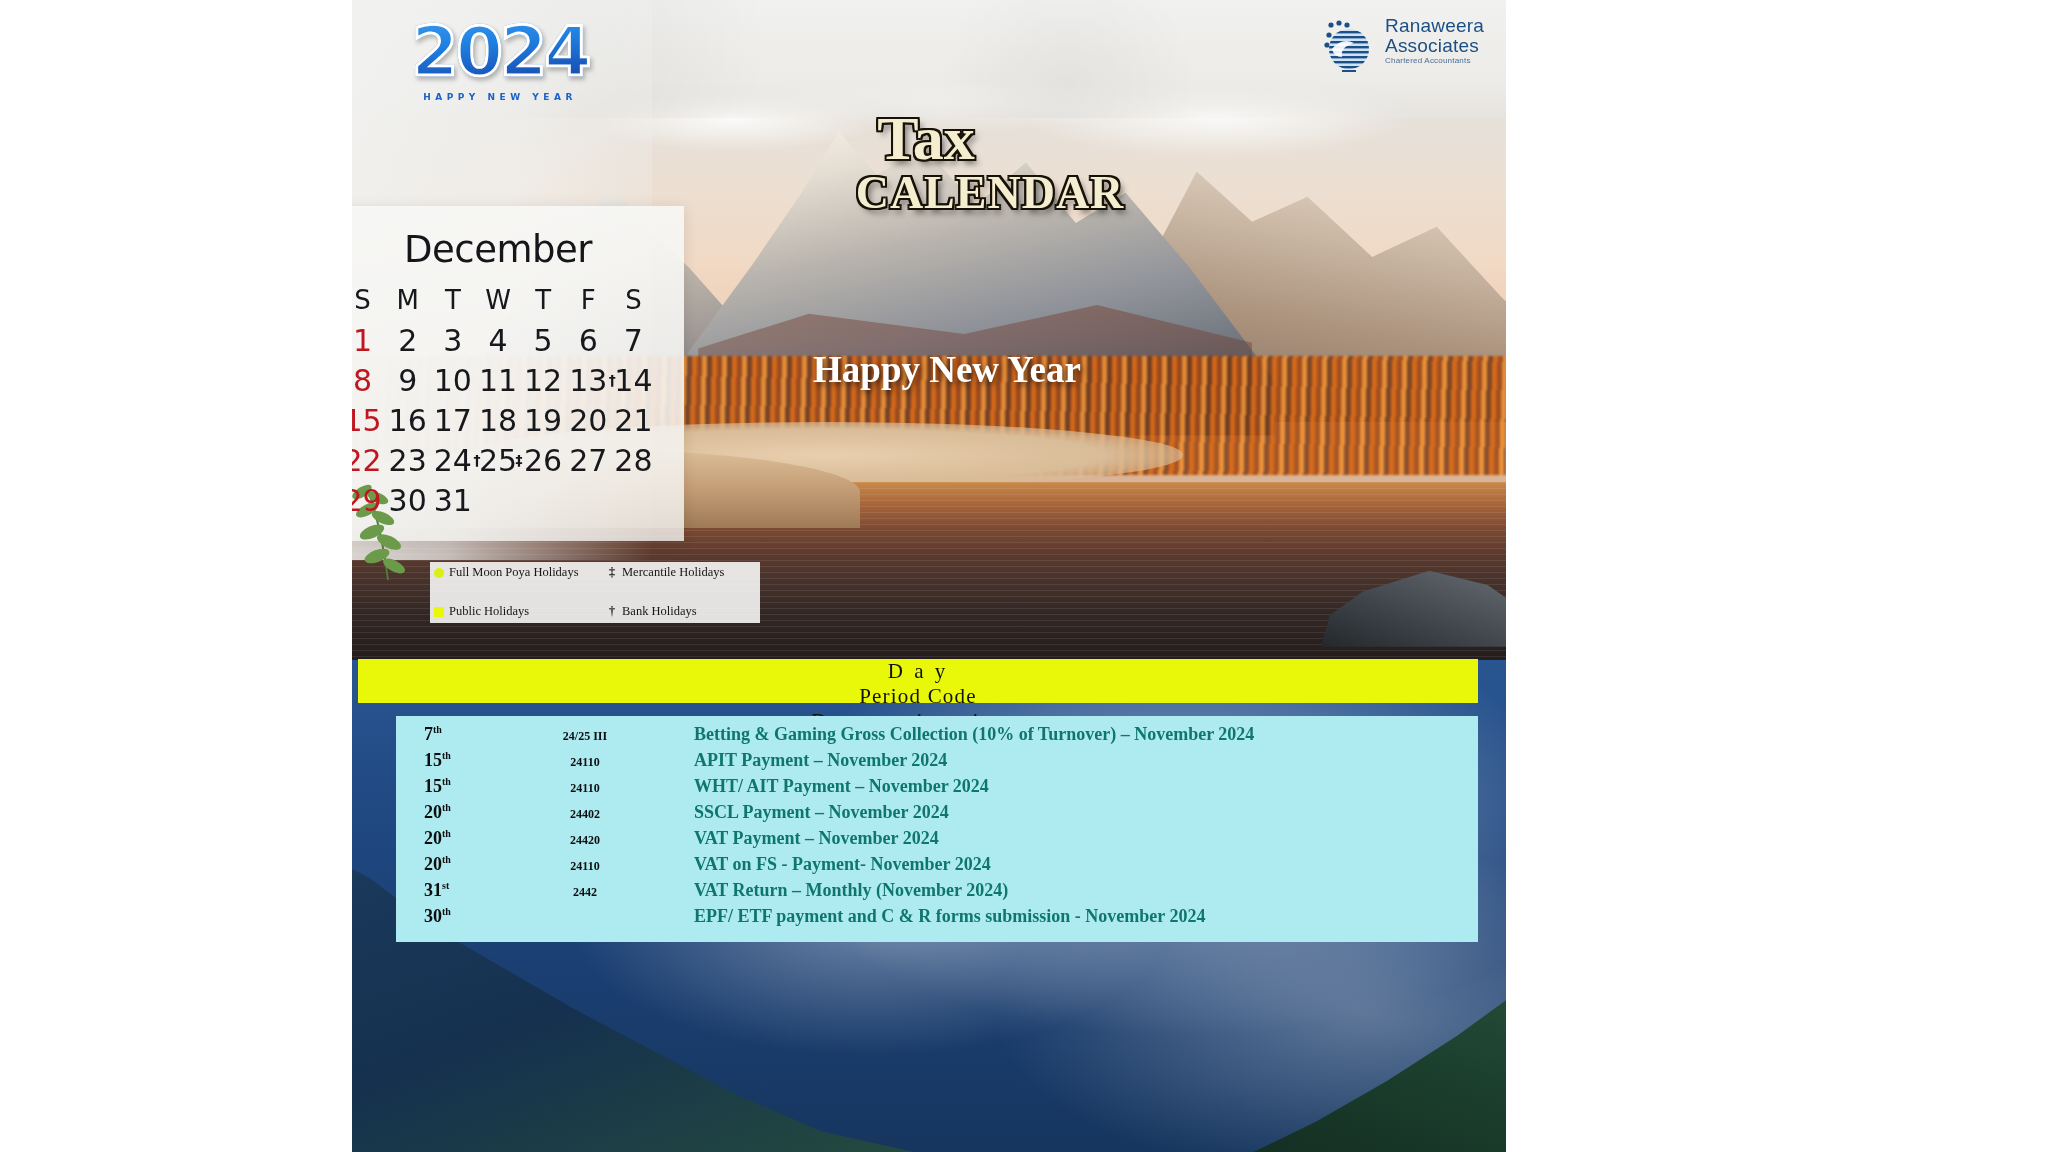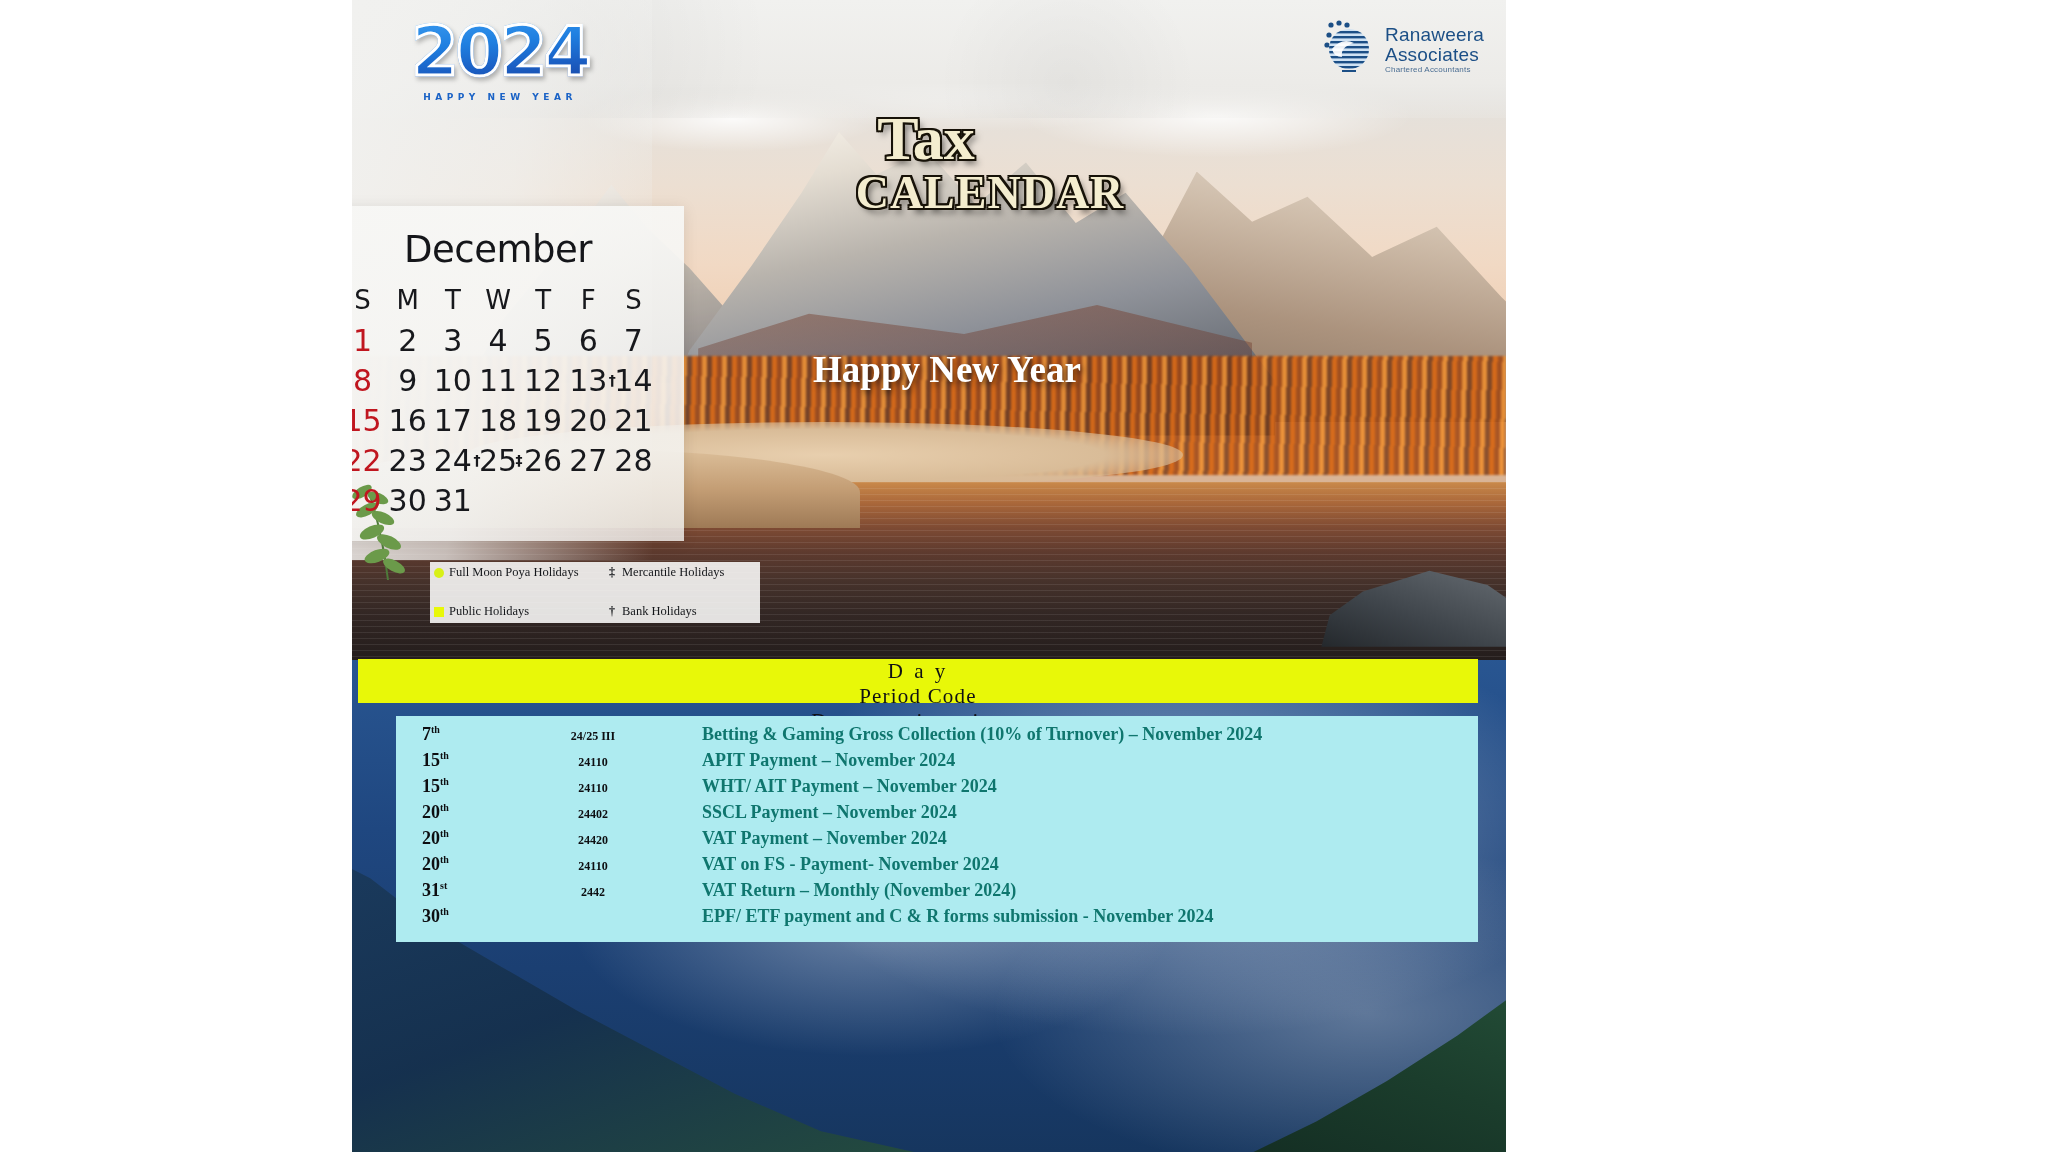--- a/index.html
+++ b/index.html
@@ -158,21 +158,21 @@
     filter: drop-shadow(2px 3px 2px rgba(0,0,0,.25));
     line-height: 1;
   }
   .logo2024 .hny {
     margin-top: 6px;
     font-family: "DejaVu Sans", sans-serif;
     font-size: 9px; font-weight: 700; letter-spacing: 4.5px; color: #1b63c6;
   }
 
   
-  .brand { position: absolute; right: 22px; top: 16px; display: flex; align-items: flex-end; gap: 9px; }
+  .brand { position: absolute; right: 22px; top: 16px; display: flex; align-items: flex-start; gap: 9px; }
   .brand .glyph { width: 58px; height: 58px; position: relative; }
   .brand .txt { line-height: 1; }
   .brand .t1 { font-family: "Liberation Sans", sans-serif; font-size: 19px; color: #1c4f86; letter-spacing: .2px; }
   .brand .t2 { font-family: "Liberation Sans", sans-serif; font-size: 19px; color: #1c4f86; letter-spacing: .2px; margin-top: 1px; }
   .brand .t3 { font-family: "Liberation Sans", sans-serif; font-size: 8px; color: #4a6d92; letter-spacing: .2px; margin-top: 2px; }
 
   
   .tax-head { position: absolute; left: 418px; top: 108px; width: 430px; text-align: center; }
   .tax-head .l1 {
     font-family: "Liberation Serif", serif; font-size: 62px; font-weight: 700;
@@ -271,22 +271,22 @@
   .th-sep  { width: 3px; height: 44px; background: #101114; }
   .th-code { width: 160px; text-align: center; letter-spacing: 1.2px; }
   .th-desc { flex: 1; text-align: center; }
 
   .tbl-body {
     position: absolute; left: 44px; top: 716px; width: 1082px; min-height: 224px;
     background: #aeebf0; padding: 8px 0 10px 0;
   }
   .row { display: flex; align-items: baseline; height: 26px; }
   .c-day {
-    width: 110px; text-align: left; padding-left: 18px;
-    font-family: "Liberation Serif", serif; font-size: 18px; font-weight: 700; color: #0d0e11; margin-left: 8px;
+    width: 110px; text-align: left; padding-left: 28px;
+    font-family: "Liberation Serif", serif; font-size: 18px; font-weight: 700; color: #0d0e11;
   }
   .c-day sup { font-size: 10px; }
   .c-code {
     width: 158px; text-align: center;
     font-family: "Liberation Serif", serif; font-size: 12px; font-weight: 700; color: #0d0e11;
   }
   .c-desc {
     flex: 1; padding-left: 30px;
     font-family: "Liberation Serif", serif; font-size: 18px; font-weight: 700; color: #0f766e;
     white-space: nowrap;

